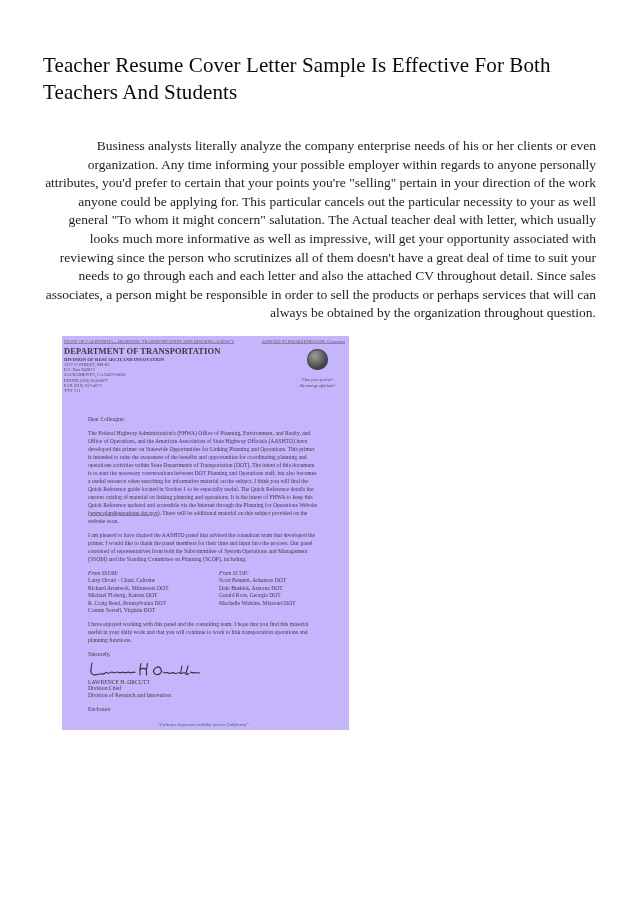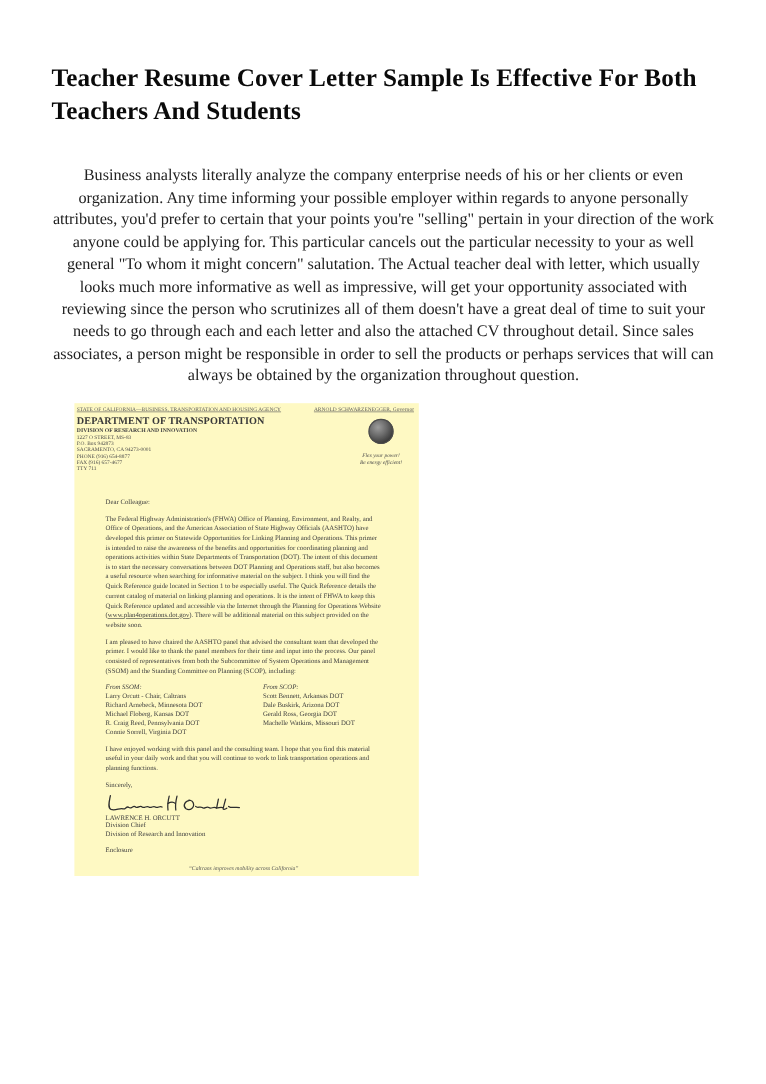--- a/index.html
+++ b/index.html
@@ -5,32 +5,32 @@
   * { margin:0; padding:0; box-sizing:border-box; }
   html,body { background:#ffffff; }
   body {
     width:638px; height:903px; margin:0 auto; overflow:hidden;
     font-family:"Liberation Serif", serif; color:#1e1e1e;
   }
   .page { padding:52px 42px 0 43px; }
 
   .article-title {
     font-family:"Liberation Serif", serif;
-    font-size:21px; font-weight:bold; line-height:27px; color:#0a0a0a;
+    font-size:21px; font-weight:normal; line-height:27px; color:#0a0a0a;
     letter-spacing:.1px; margin-bottom:31px;
   }
   .body-text {
     font-size:13.5px; line-height:18.6px; color:#222;
-    text-align:center;
+    text-align:right;
   }
 
   
   .letter-figure {
     width:287px; height:394px; margin:13px 0 16px 19px;
-    overflow:hidden; background:#fef9c3;
+    overflow:hidden; background:#c4b5fd;
   }
   .letter {
     width:574px; height:788px; transform:scale(.5); transform-origin:0 0;
     font-family:"Liberation Serif", serif; color:#3e3e3e;
     filter:blur(.45px); position:relative; padding:5px 8px 0 4px;
   }
   .lh-top {
     display:flex; justify-content:space-between;
     font-size:9px; color:#575757; letter-spacing:.1px;
   }

